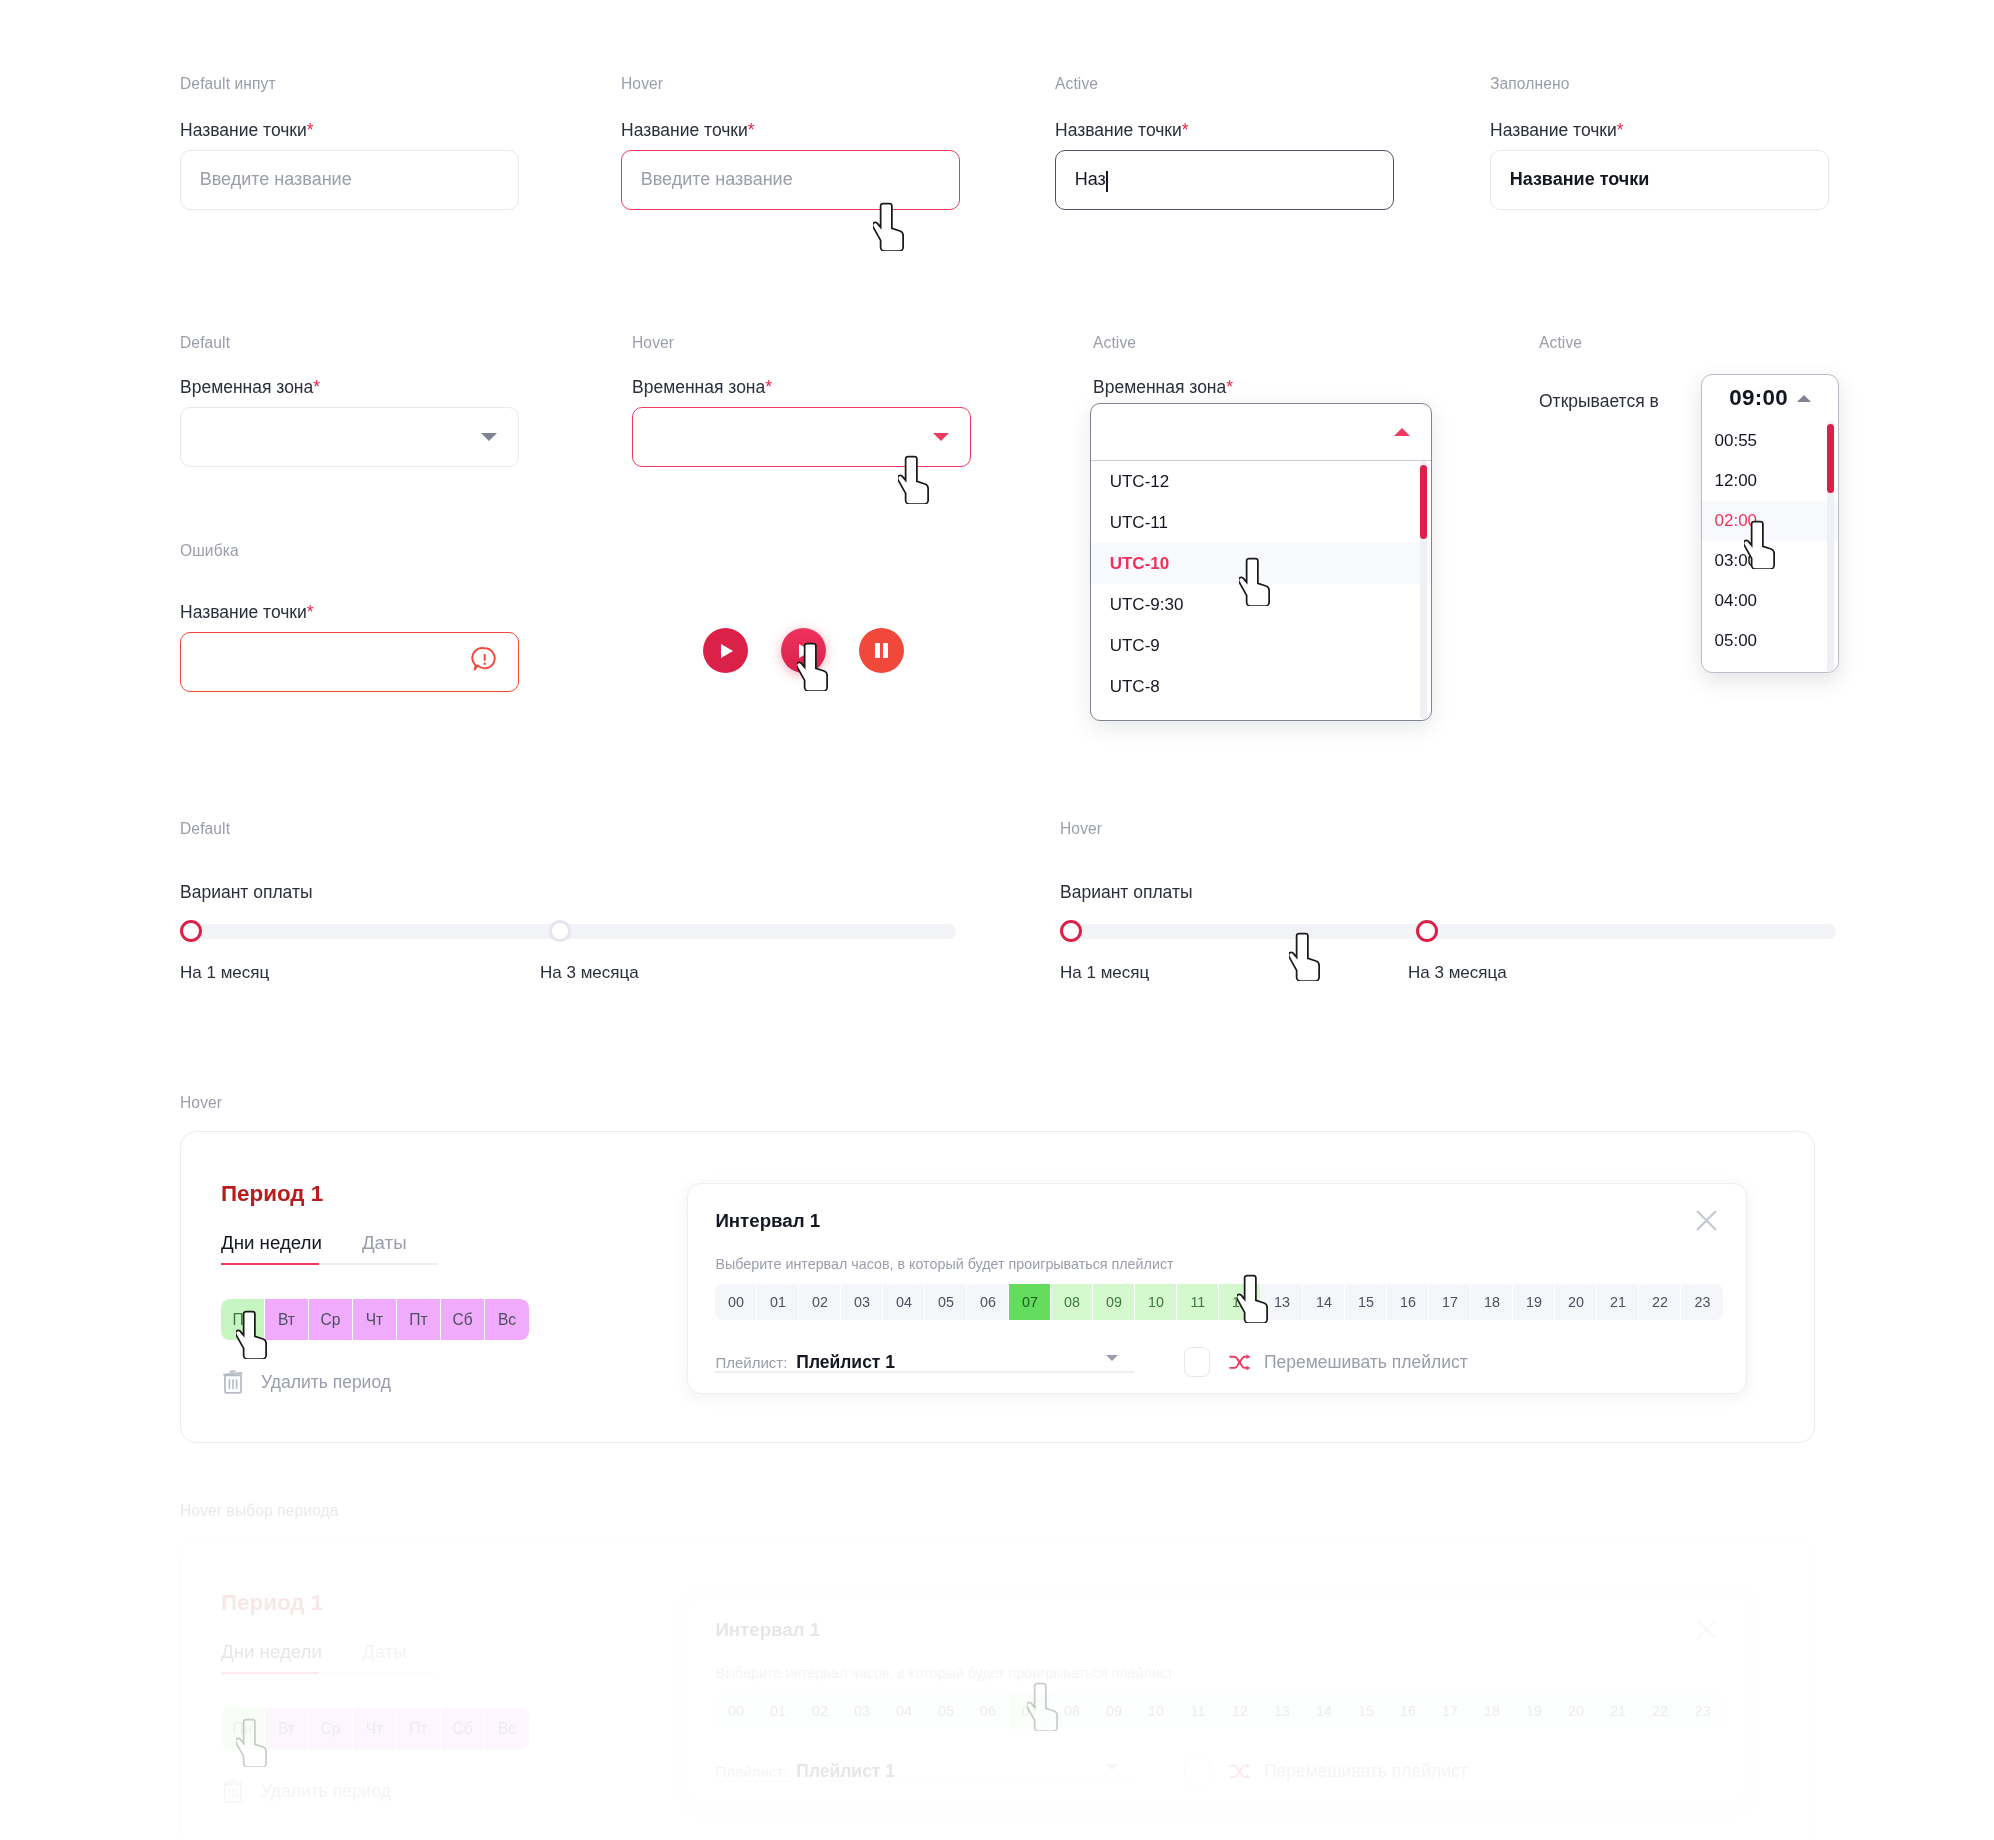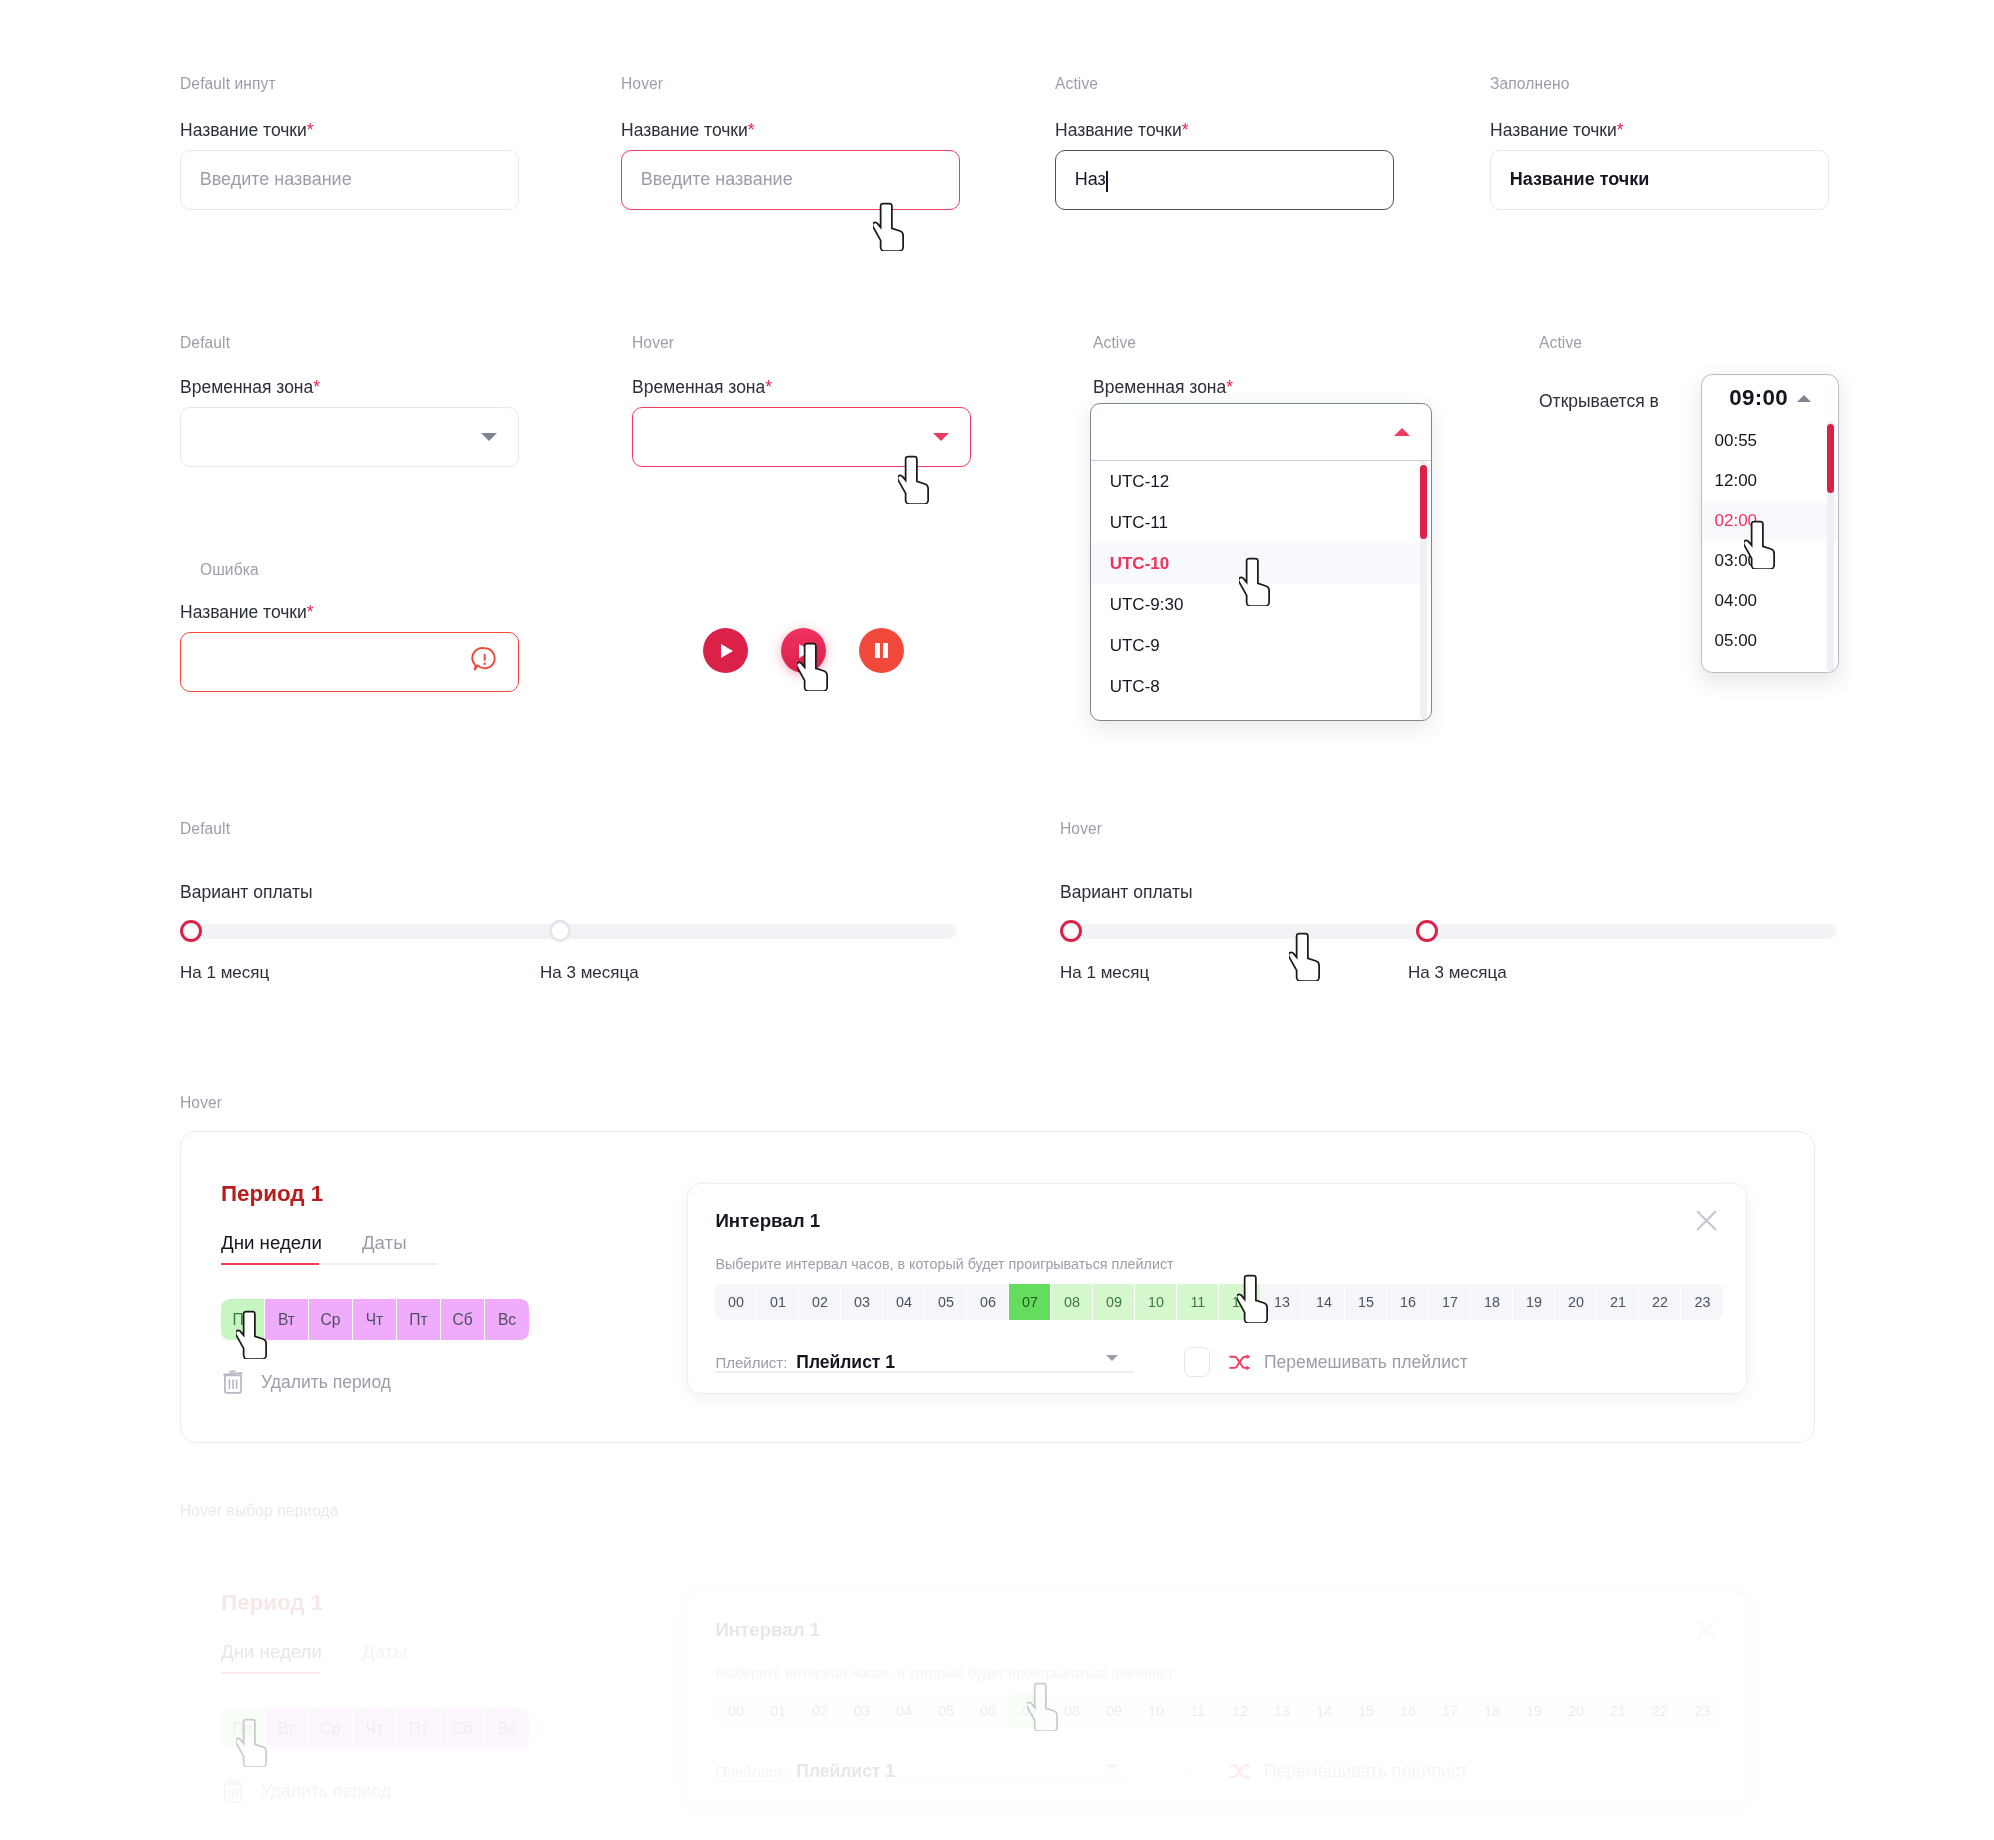--- a/index.html
+++ b/index.html
@@ -344,21 +344,21 @@
       <div class="tp-sb-track"></div>
       <div class="tp-sb-thumb" style="top:2.5px; height:69px;"></div>
     </div>
   </div>
   <div class="cursor" style="left:1744px; top:519px;">
     <svg width="39" height="50" viewBox="0 0 31 40">
         <path d="M8 2c-1.1 0-2 .9-2 2v17l-2.6-3.1c-.8-1-2.3-1.1-3.2-.2-.8.8-.9 2.1-.2 3L6 31.5V37c0 1.7 1.3 3 3 3h12c1.7 0 3-1.3 3-3v-9.5c0-1.6-1-3-2.5-3.5l-6.5-2.2V4c0-1.1-.9-2-2-2z" fill="#fff" stroke="#1a1a1a" stroke-width="1.4"></path>
       </svg>
   </div>
 
-  <div class="state-label" style="left:180px; top:561px;margin-left:20px;">Ошибка</div>
+  <div class="state-label" style="left:180px; top:542px;">Ошибка</div>
   <div style="position:absolute; left:180px; top:602px;">
     <div class="field-label"><span>Название точки</span><span class="req">*</span></div>
     <div class="txt-input error">
       <span class="err-icon">
         <svg width="27.4" height="27.4" viewBox="0 0 22 22">
           <path d="M11 2a8 8 0 1 1-5.6 13.7L3 19l.8-3.2A8 8 0 0 1 11 2z" fill="none" stroke="#f0493b" stroke-width="1.6" stroke-linejoin="round"></path>
           <rect x="10.2" y="6.3" width="1.6" height="6" rx=".8" fill="#f0493b"></rect>
           <circle cx="11" cy="14.4" r="1" fill="#f0493b"></circle>
         </svg>
       </span>

